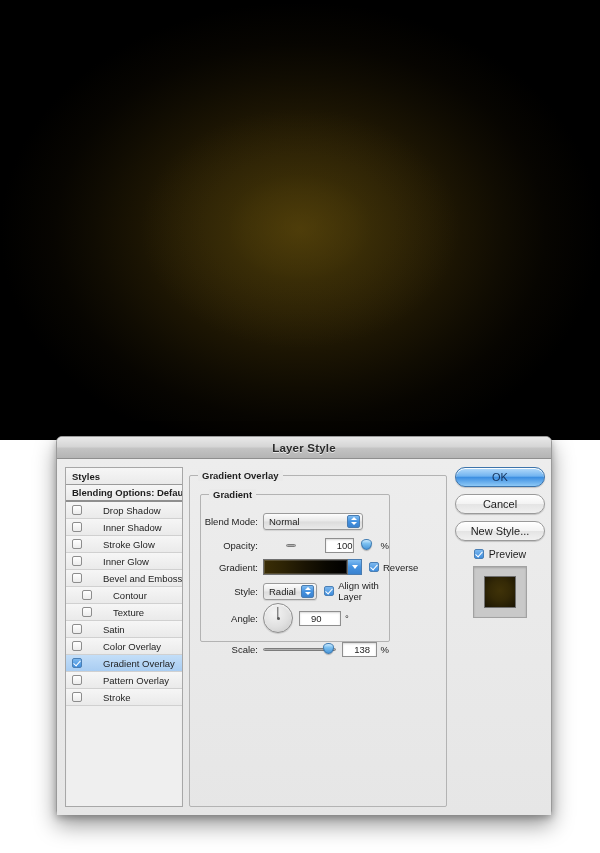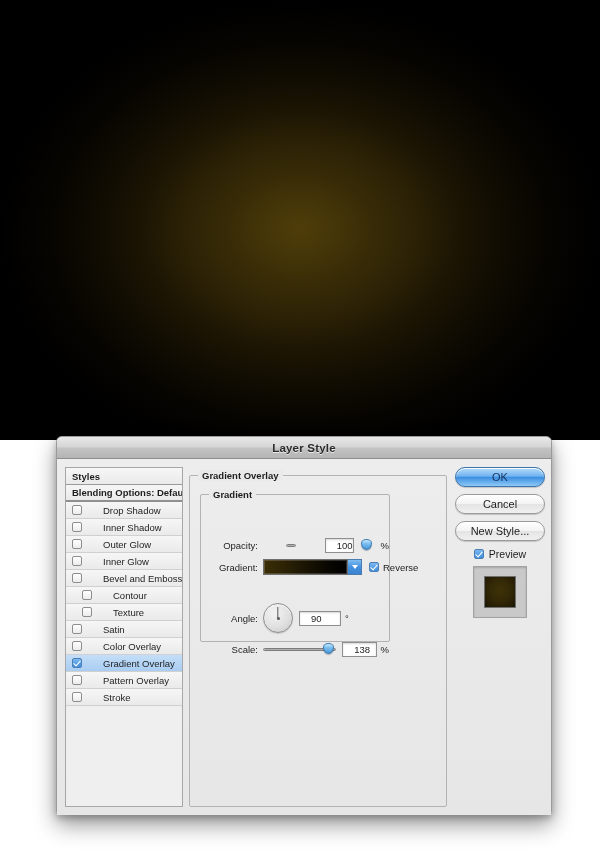--- a/index.html
+++ b/index.html
@@ -370,21 +370,21 @@
       <div class="style-row">
         <span class="cb"></span>
         <span class="lbl">Drop Shadow</span>
       </div>
       <div class="style-row">
         <span class="cb"></span>
         <span class="lbl">Inner Shadow</span>
       </div>
       <div class="style-row">
         <span class="cb"></span>
-        <span class="lbl">Outer Glow</span>
+        <span class="lbl">Stroke Glow</span>
       </div>
       <div class="style-row">
         <span class="cb"></span>
         <span class="lbl">Inner Glow</span>
       </div>
       <div class="style-row">
         <span class="cb"></span>
         <span class="lbl">Bevel and Emboss</span>
       </div>
       <div class="style-row indent">
@@ -419,20 +419,27 @@
     </div>
 
     <div class="options-panel">
 
       <div class="group" id="grp-outer">
         <span class="legend">Gradient Overlay</span>
 
         <div class="group" id="grp-inner">
           <span class="legend">Gradient</span>
 
+          <div class="row" style="top:18px;">
+            <span class="lab">Blend Mode:</span>
+            <div class="popup" style="width:100px;">
+              <span>Normal</span>
+              <span class="stepper"></span>
+            </div>
+          </div>
 
           <div class="row" style="top:42px;gap:23px;">
             <span class="lab">Opacity:</span>
             <div class="slider" style="width:86px;">
               <span class="track"></span>
               <span class="thumb" style="left:75px;"></span>
             </div>
             <div class="field" style="width:38px; margin-left:6px;">
               <span>100</span>
             </div>
@@ -444,20 +451,31 @@
             <div style="display:flex; align-items:center;">
               <div class="grad-swatch" style="width:85px;"></div>
               <div class="grad-arrow"></div>
             </div>
             <div class="chk-inline" style="margin-left:7px;">
               <span class="cb checked"></span>
               <span class="lbl2">Reverse</span>
             </div>
           </div>
 
+          <div class="row" style="top:88px;">
+            <span class="lab">Style:</span>
+            <div class="popup" style="width:66px;">
+              <span>Radial</span>
+              <span class="stepper"></span>
+            </div>
+            <div class="chk-inline" style="margin-left:7px;">
+              <span class="cb checked"></span>
+              <span class="lbl2">Align with Layer</span>
+            </div>
+          </div>
 
           <div class="row" style="top:106px; height:34px;">
             <span class="lab">Angle:</span>
             <div class="dial">
               <span class="needle"></span>
               <span class="hub"></span>
             </div>
             <div class="field" style="width:42px; margin-left:6px;">
               <span>90</span>
             </div>

